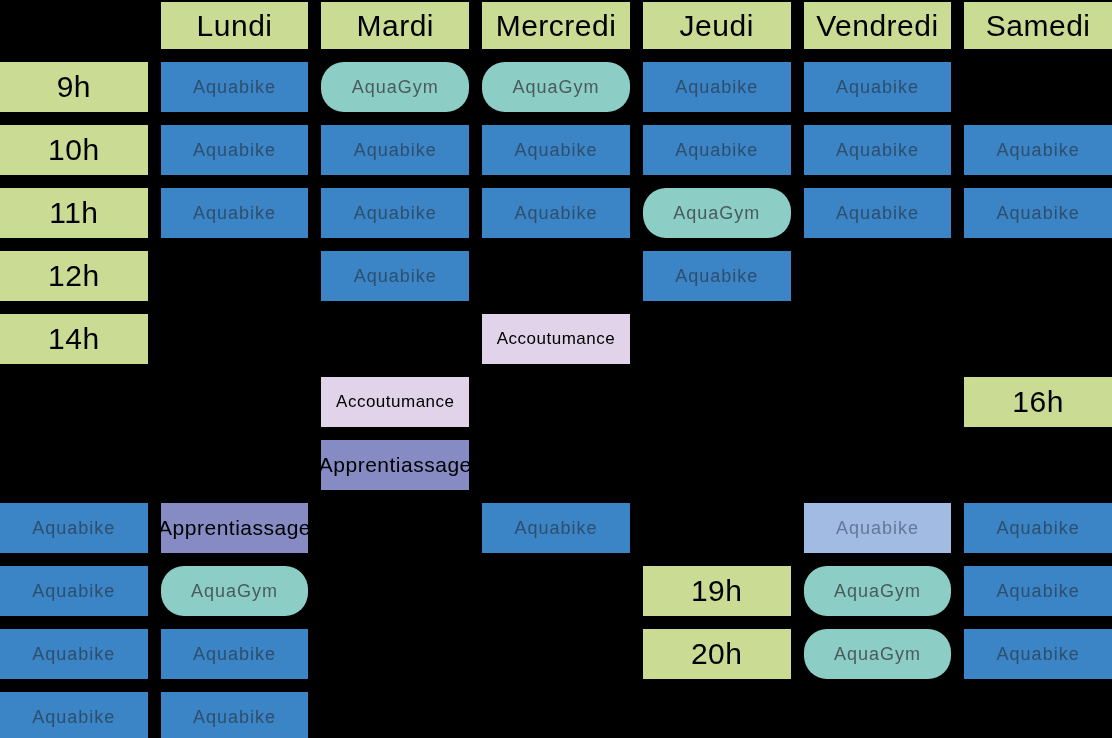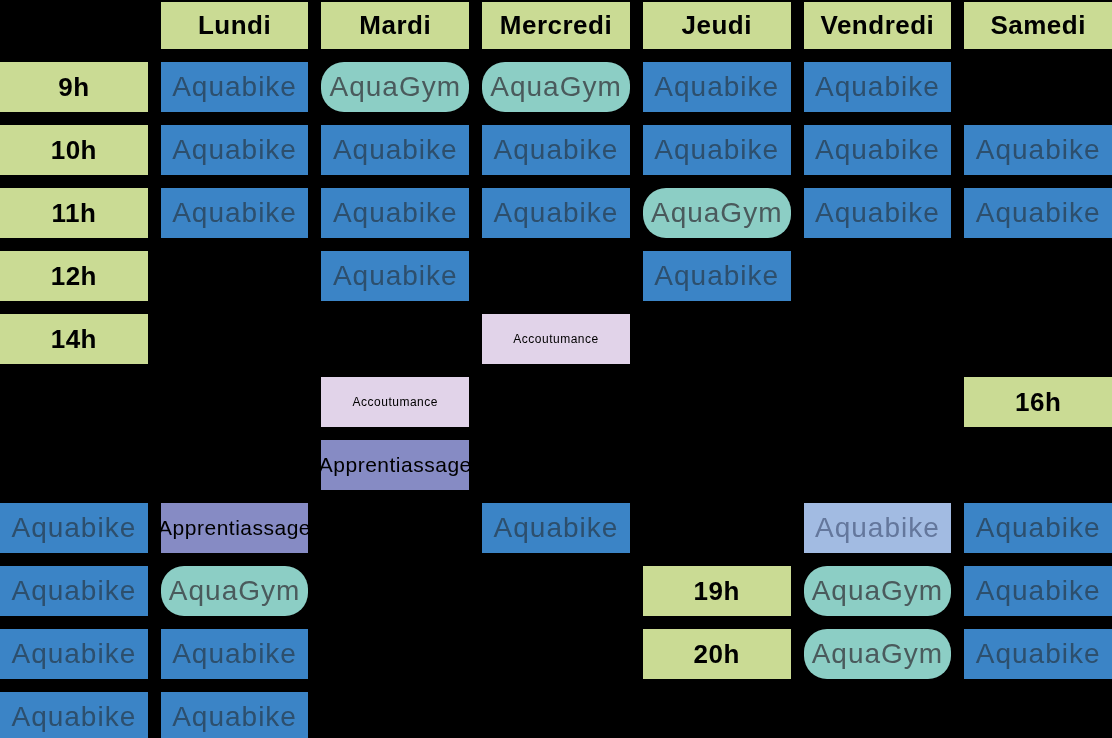--- a/index.html
+++ b/index.html
@@ -24,33 +24,33 @@
     display: flex;
     align-items: center;
     justify-content: center;
     white-space: nowrap;
     overflow: hidden;
   }
   .corner, .blank { background: transparent; }
   .day, .hour {
     background: var(--c-green, #cadb94);
     color: var(--c-dark, #000);
-    font-size: 26px;
-    font-weight: 700;
+    font-size: 30px;
+    font-weight: 400;
     letter-spacing: 0.5px;
   }
   .act {
-    font-size: 28px;
+    font-size: 18px;
     font-weight: 300;
     letter-spacing: 1px;
   }
   .t-aquabike        { background: var(--c-aquabike, #3b84c6);  color: var(--c-aquabike-text, #2d4f6d); }
   .t-aquagym         { background: var(--c-aquagym, #8ccec5);   color: var(--c-aquagym-text, #4a5a5c); border-radius: 23px; }
   .t-aquabike-light  { background: var(--c-aquabike-light, #a2bbe2); color: var(--c-aquabike-light-text, #64779c); }
-  .t-accoutumance    { background: var(--c-accoutumance, #e1d3e9); color: var(--c-dark, #000); font-size: 12px; letter-spacing: 0.5px; }
+  .t-accoutumance    { background: var(--c-accoutumance, #e1d3e9); color: var(--c-dark, #000); font-size: 17px; letter-spacing: 0.5px; }
   .t-apprentiassage  { background: var(--c-apprentiassage, #868bc4); color: var(--c-dark, #000); font-size: 21px; letter-spacing: 0.5px; }
 </style>
 </head>
 <body>
 
 <div class="grid">
     <div class="cell corner"></div>
     <div class="cell day">Lundi</div>
     <div class="cell day">Mardi</div>
     <div class="cell day">Mercredi</div>

